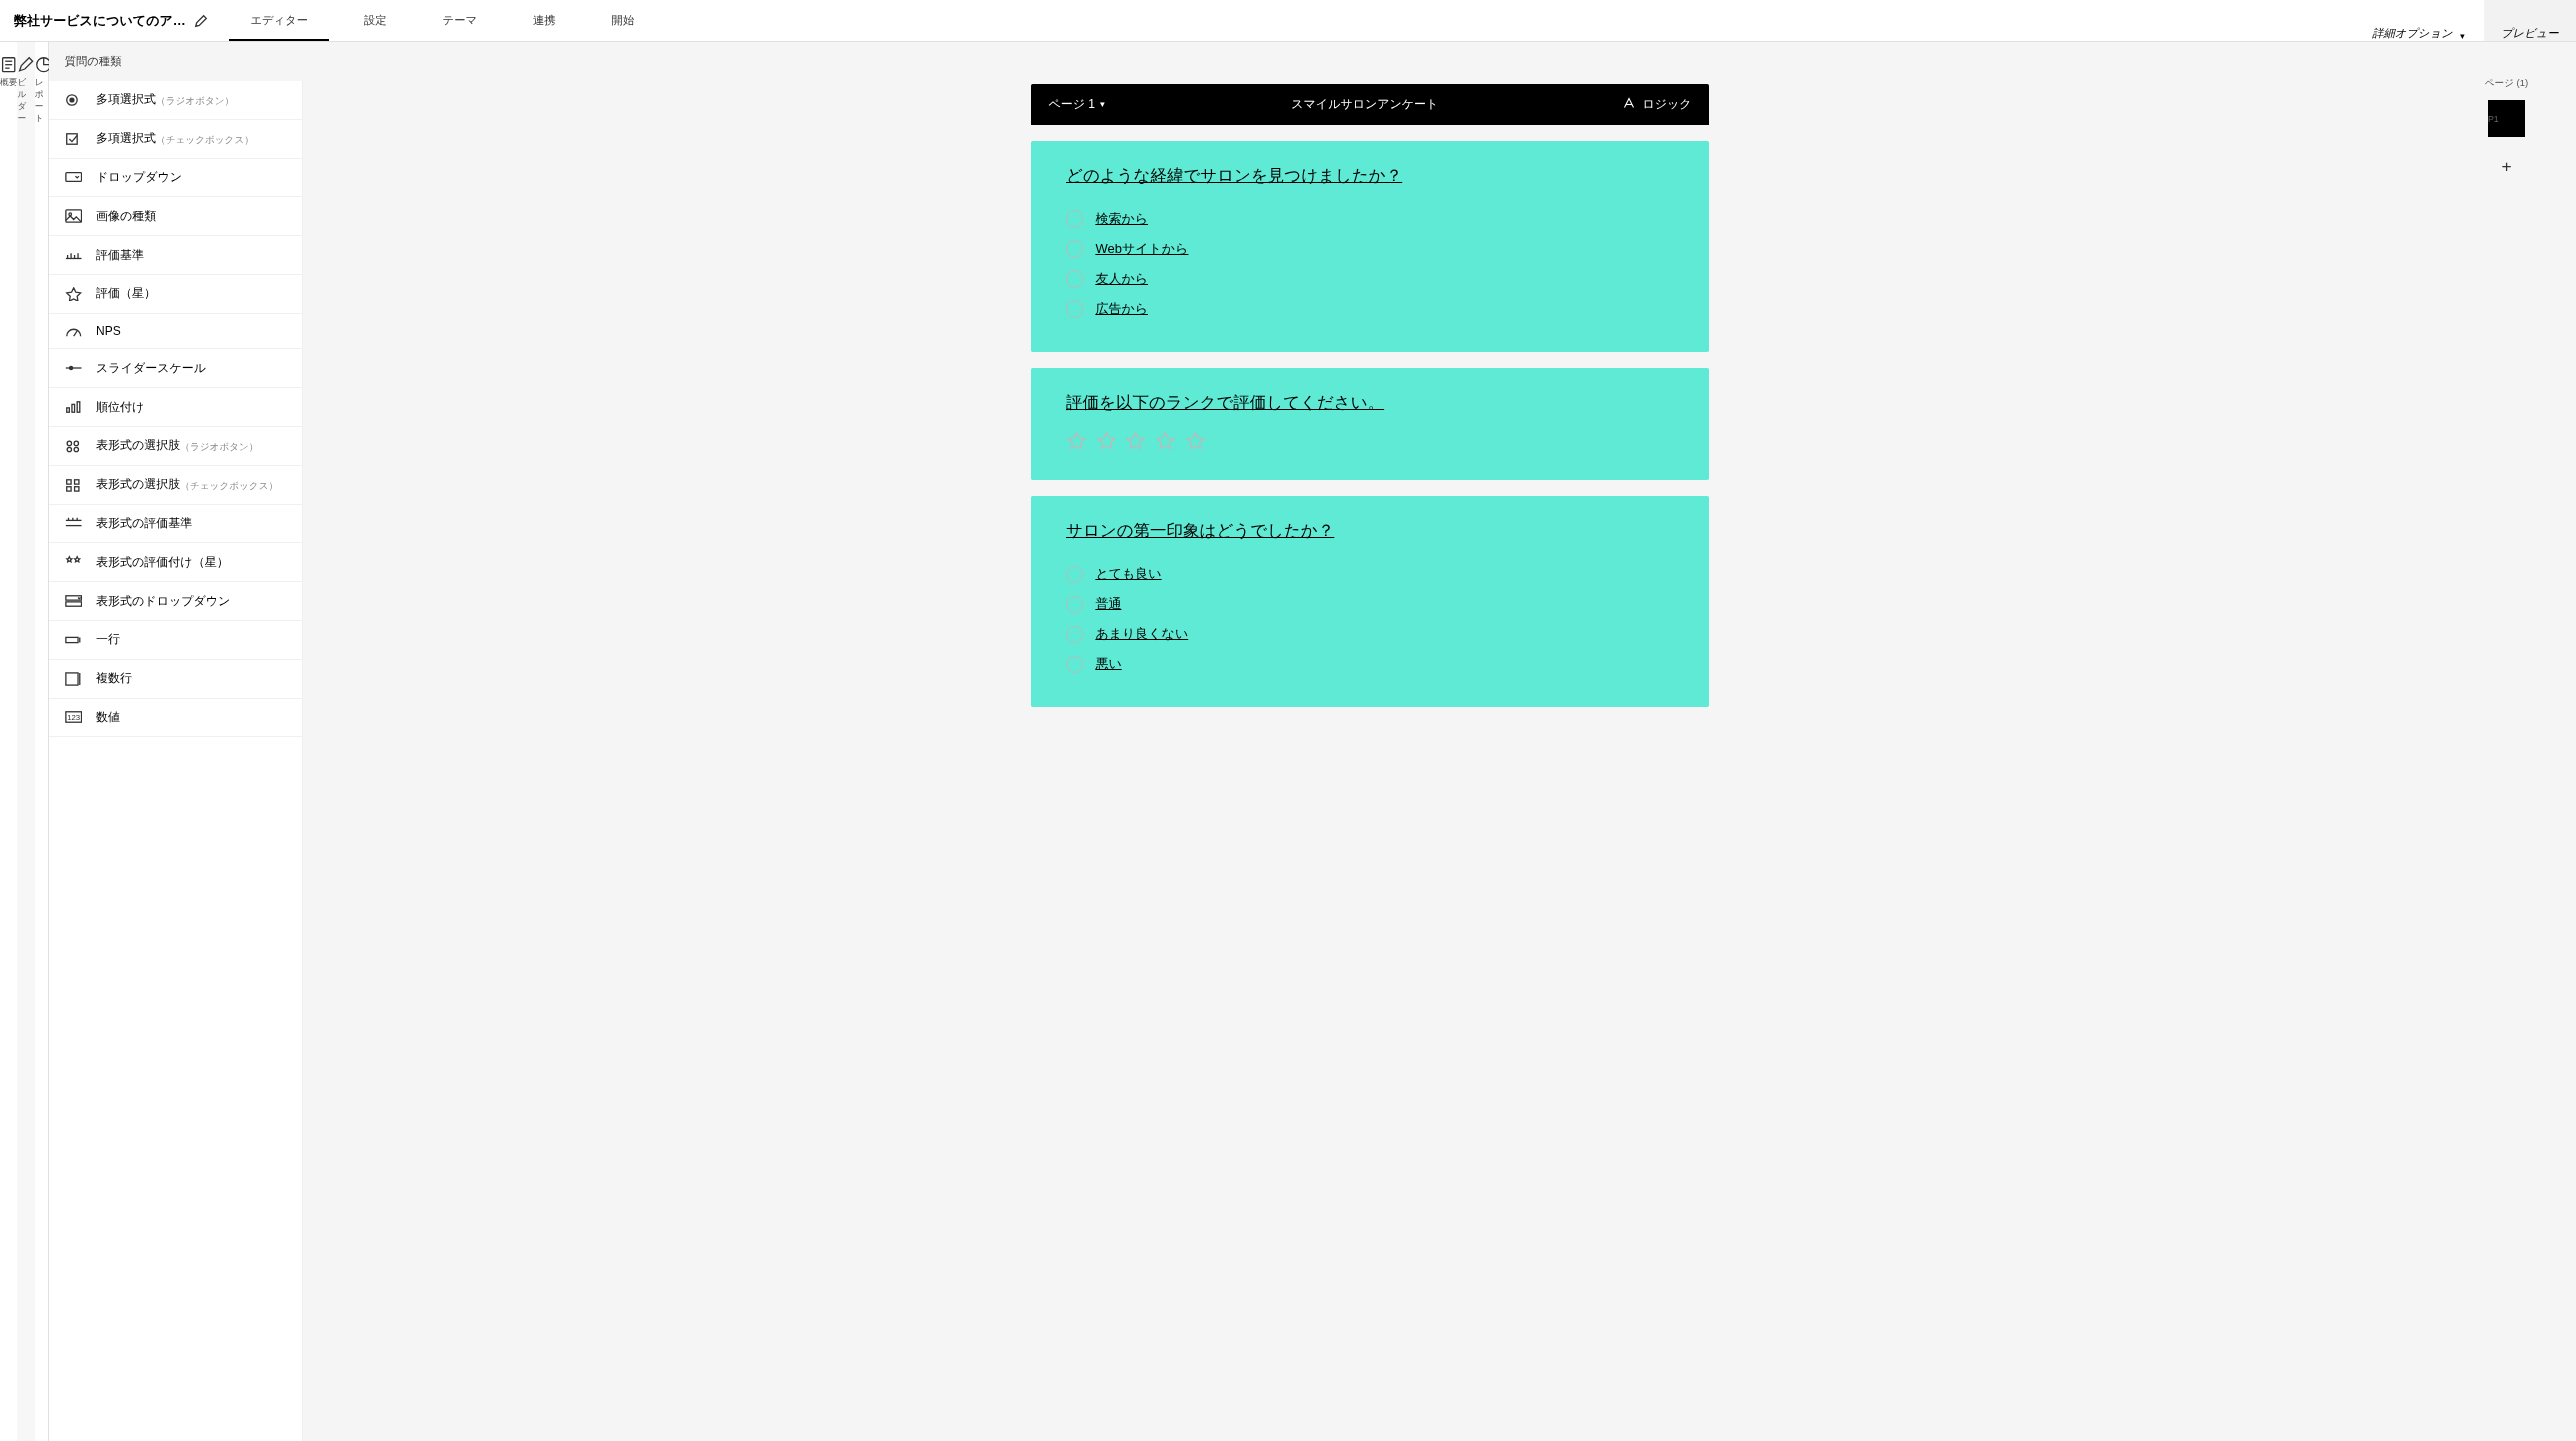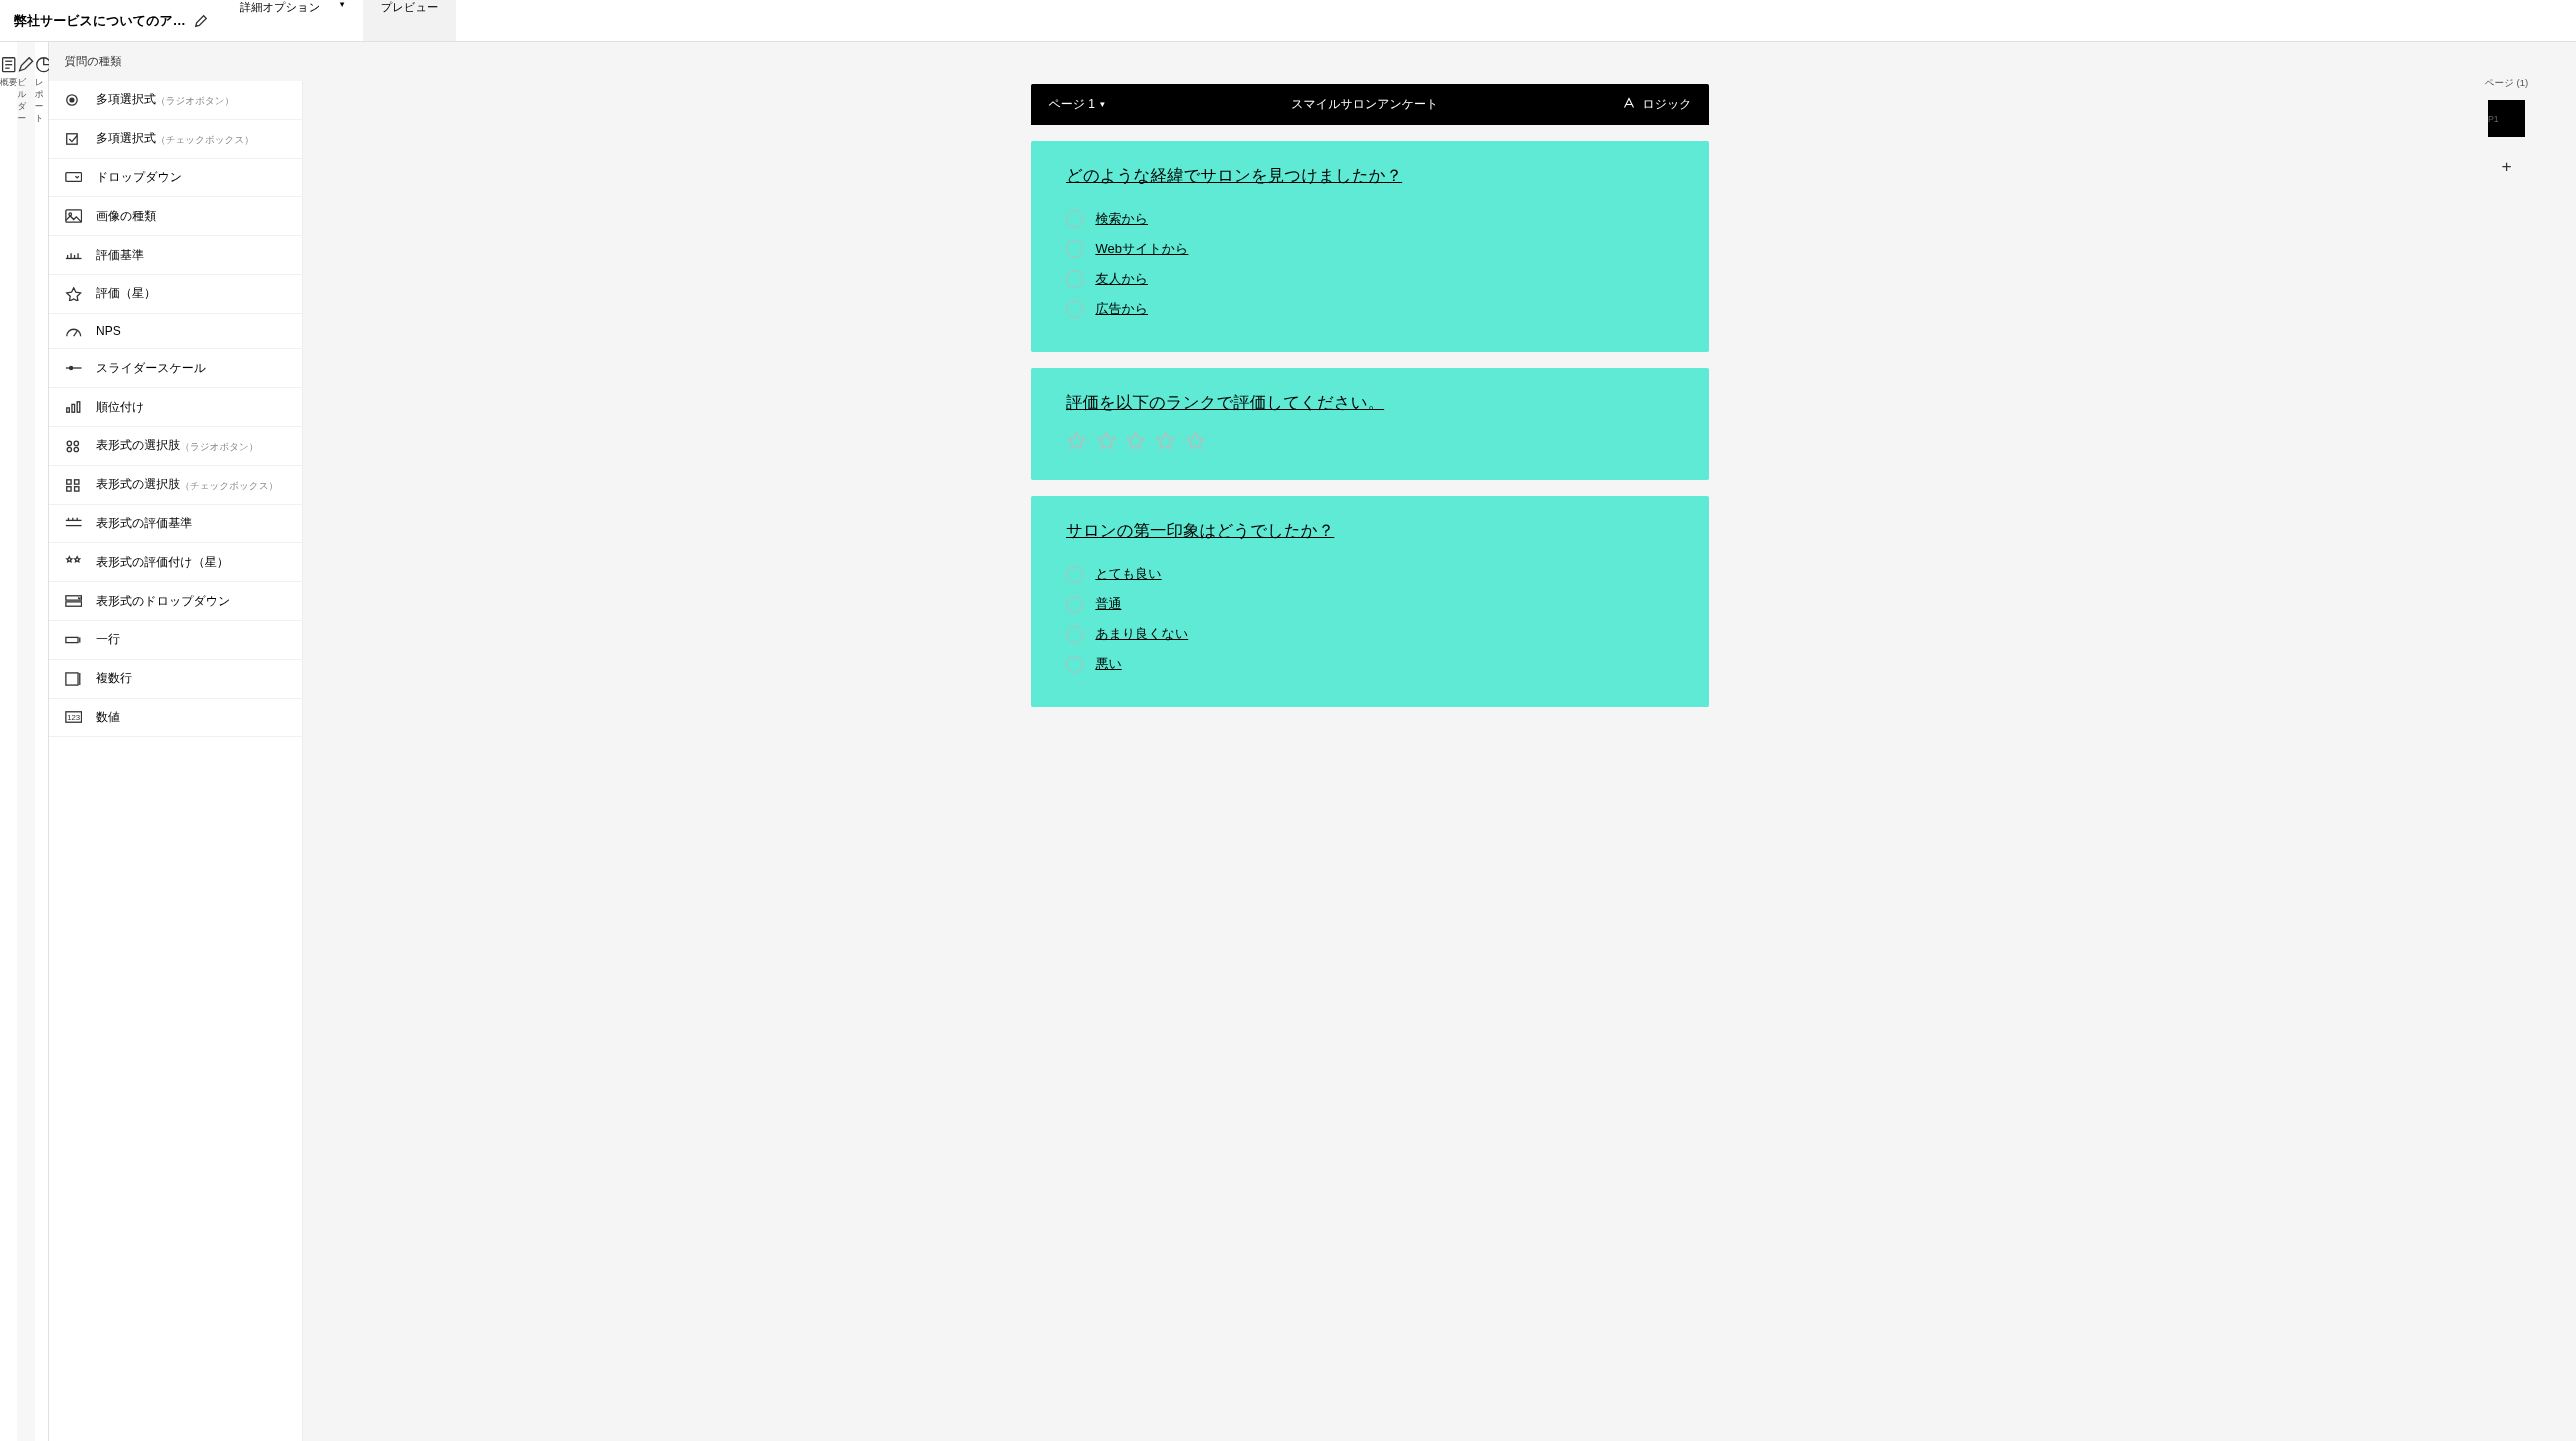--- a/index.html
+++ b/index.html
@@ -10,21 +10,21 @@
 .header-left { display: flex; align-items: center; padding: 0 14px; min-width: 209px; gap: 8.7px; }
 .survey-title { font-size: 13px; font-weight: 600; max-width: 174px; white-space: nowrap; overflow: hidden; text-overflow: ellipsis; }
 .edit-icon { width: 14px; height: 14px; cursor: pointer; }
 
 .header-tabs { display: flex; align-items: stretch; flex: 1; }
 .header-tab { padding: 0 28px; display: flex; align-items: center; font-size: 11.3px; cursor: pointer; position: relative; color: #333; }
 .header-tab.active { font-weight: 500; }
 .header-tab.active::after { content: ""; position: absolute; bottom: 0; left: 7px; right: 7px; height: 1.7px; background: #000; }
 
 .header-right { display: flex; align-items: stretch; }
-.header-right-item { padding: 0 17.4px; display: flex; align-items: flex-start; font-size: 11.3px; cursor: pointer; gap: 18px; }
+.header-right-item { padding: 0 17.4px; display: flex; align-items: flex-end; font-size: 11.3px; cursor: pointer; gap: 6px; font-style: italic; }
 .header-right-item.preview { background: #f2f2f2; font-weight: 500; }
 .caret-down { font-size: 7.8px; }
 
 
 .body { display: flex; height: calc(100vh - 42px); }
 
 
 .rail { width: 49px; border-right: 0.9px solid #e0e0e0; display: flex; flex-direction: row; background: #fff; }
 .rail-item { display: flex; flex-direction: column; align-items: center; gap: 3.5px; padding: 14px 0; cursor: pointer; font-size: 8.7px; color: #555; }
 .rail-item.active { background: #f7f7f7; }
@@ -75,20 +75,27 @@
 <body>
 
 <div class="top-header">
   <div class="header-left">
     <span class="survey-title">弊社サービスについてのア…</span>
     <span class="edit-icon">
       <svg viewBox="0 0 16 16" width="14" height="14">
           <path class="st" d="M2 14l1-4 8-8 3 3-8 8-4 1z"></path>
         </svg>
     </span>
+  </div>
+  <div class="header-tabs">
+    <div class="header-tab active">エディター</div>
+    <div class="header-tab">設定</div>
+    <div class="header-tab">テーマ</div>
+    <div class="header-tab">連携</div>
+    <div class="header-tab">開始</div>
   </div>
   <div class="header-right">
     <div class="header-right-item">
       <span>詳細オプション</span>
       <span class="caret-down">▼</span>
     </div>
     <div class="header-right-item preview">
       <span>プレビュー</span>
     </div>
   </div>

